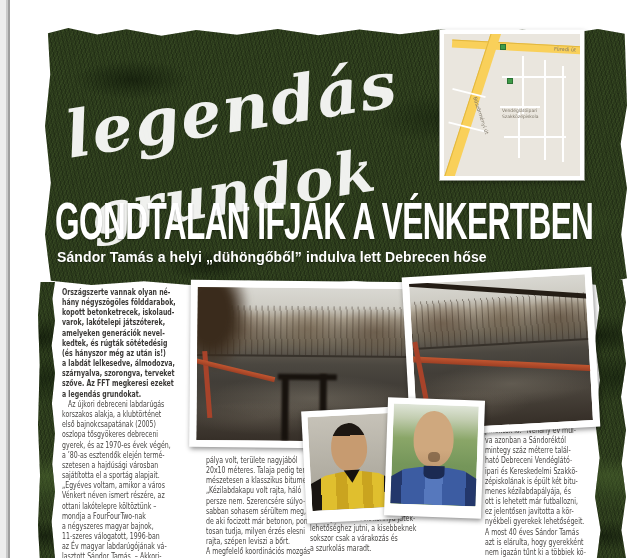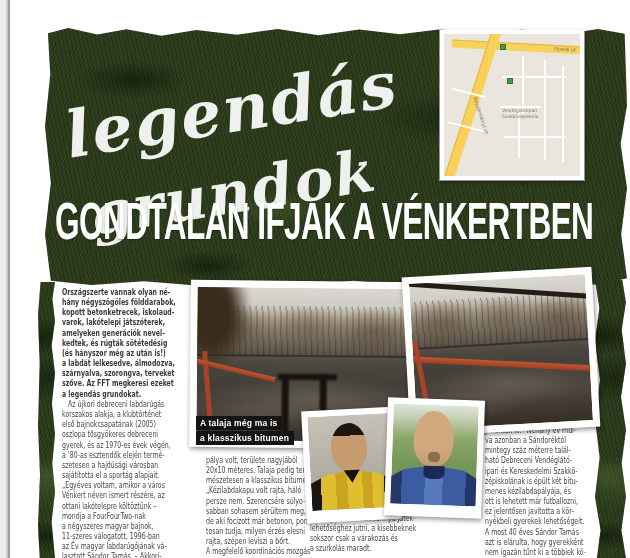--- a/index.html
+++ b/index.html
@@ -170,20 +170,21 @@
     <div class="st" style="left:4px;top:92px;width:38px;height:2px;transform:rotate(14deg);"></div>
     <div class="transit" style="left:56px;top:10px;"></div>
     <div class="transit" style="left:63px;top:44px;"></div>
     <div class="lbl" style="right:4px;top:12px;transform:rotate(3deg);">Füredi út</div>
     <div class="lbl" style="left:34px;top:62px;transform:rotate(72deg);transform-origin:0 0;">Böszörményi út</div>
     <div class="lbl" style="left:58px;top:74px;font-size:4.5px;">Vendéglátóipari
 Szakközépiskola</div>
   </div>
 
   <div class="headline">GONDTALAN IFJAK A VÉNKERTBEN</div>
+  <div class="subheadline">Sándor Tamás a helyi „dühöngőből” indulva lett Debrecen hőse</div>
 
   <div class="photo" id="pitchL">
     <div class="inner">
         <div class="pitch">
       <div class="trees"></div>
       <div class="fenceline"></div>
       <div class="trunkL"></div>
       <div class="railv" style="left:4%;top:42%;width:5px;height:44%;transform:rotate(-5deg);"></div>
       <div class="railh" style="left:-3%;top:52%;width:40%;height:5px;transform:rotate(13deg);"></div>
       <div class="goalpost" style="left:40%;top:58%;width:7px;height:42%;"></div>
@@ -198,24 +199,20 @@
         <div class="pitch">
       <div class="trees"></div>
       <div class="fenceline"></div>
       <div class="poleDark" style="left:-4%;top:6%;width:112%;height:5px;transform:rotate(7deg);"></div>
       <div class="railh" style="left:-3%;top:56%;width:108%;height:6px;transform:rotate(6deg);"></div>
       <div class="railv" style="left:2%;top:40%;width:5px;height:40%;transform:rotate(-8deg);"></div>
     </div>
       </div>
   </div>
 
-  <div class="caption">
-    <div class="strip">A talaja még ma is</div>
-    <div class="strip">a klasszikus bitumen</div>
-  </div>
 
   <div class="photo" id="player1">
     <div class="inner">
         <div class="portrait">
       <div class="head"></div>
       <div class="jersey"></div>
       <div class="collar"></div>
     </div>
       </div>
   </div>

